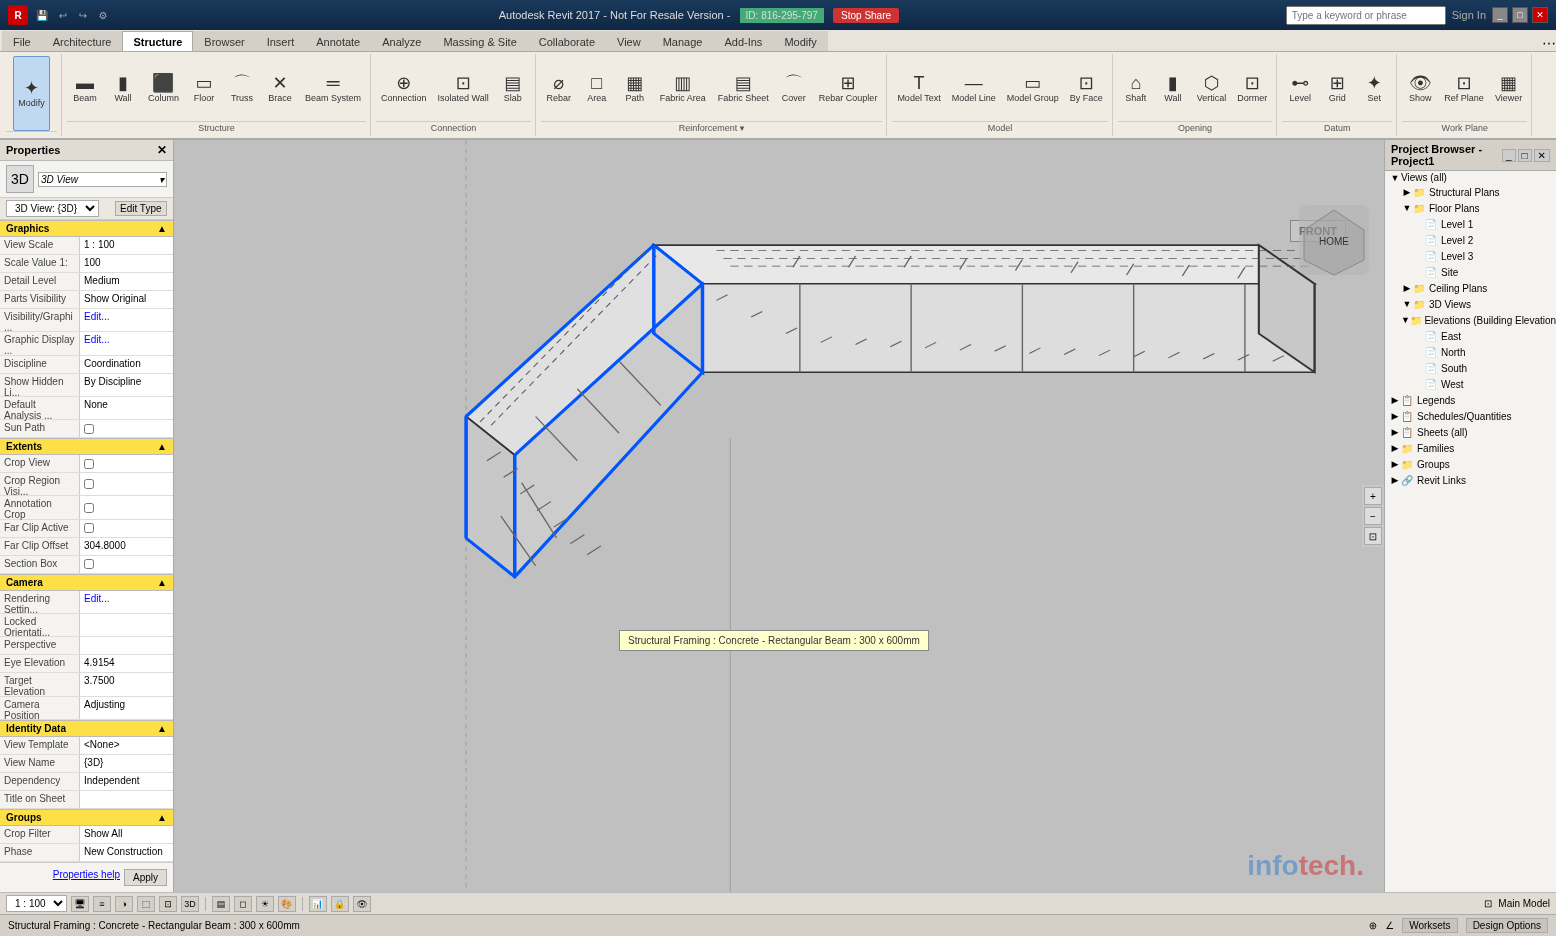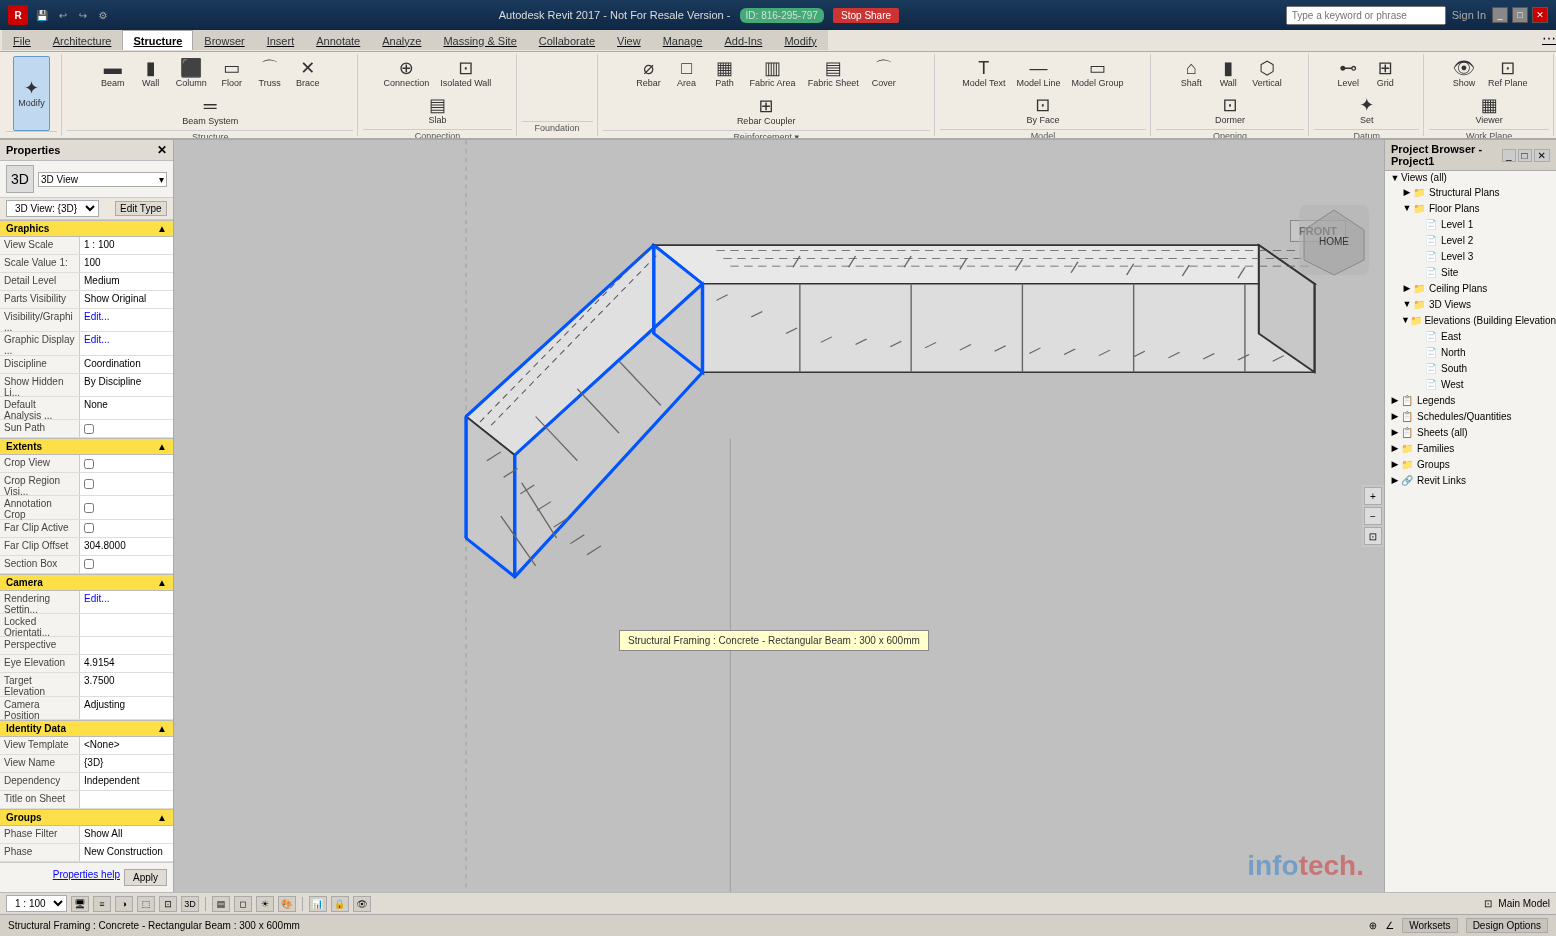--- a/index.html
+++ b/index.html
@@ -24,24 +24,23 @@
     .revit-logo { width: 20px; height: 20px; background: #c00; border-radius: 2px; display: flex; align-items: center; justify-content: center; color: #fff; font-weight: bold; font-size: 10px; }
     .quick-access { display: flex; gap: 2px; }
     .qa-btn { width: 18px; height: 18px; background: transparent; border: none; cursor: pointer; display: flex; align-items: center; justify-content: center; color: #aaa; font-size: 10px; }
     .stop-btn { background: #c33; color: #fff; padding: 2px 8px; font-size: 10px; border-radius: 2px; cursor: pointer; }
 
     
     #ribbon-tabs {
       height: 22px;
       background: #e8e4dc;
       display: flex;
-      align-items: flex-start;
+      align-items: flex-end;
       border-bottom: 1px solid #aaa;
       padding-left: 2px;
-      text-decoration: underline;
     }
     .ribbon-tab {
       padding: 3px 10px;
       font-size: 11px;
       cursor: pointer;
       border: 1px solid transparent;
       border-bottom: none;
       background: #d4d0c8;
       color: #333;
       height: 20px;
@@ -147,20 +146,21 @@
     .prop-type-dropdown {
       flex: 1;
       font-size: 10px;
       border: 1px solid #aaa;
       background: #fff;
       padding: 1px 2px;
       display: flex;
       align-items: center;
       justify-content: space-between;
       cursor: pointer;
+      font-style: italic;
     }
     .view-type-bar {
       display: flex;
       align-items: center;
       gap: 16px;
       padding: 2px 6px;
       border-bottom: 1px solid #ccc;
       background: #ece8e0;
     }
     .view-type-select {
@@ -382,21 +382,21 @@
     <div class="quick-access">
       <button class="qa-btn">💾</button>
       <button class="qa-btn">↩</button>
       <button class="qa-btn">↪</button>
       <button class="qa-btn">⚙</button>
     </div>
   </div>
   <div class="title-text">
     <span>Autodesk Revit 2017 - Not For Resale Version -</span>
     &nbsp;
-    <span style="background:#4a7;padding:2px 6px;border-radius:6px;font-size:10px;">ID: 816-295-797</span>
+    <span style="background:#4a7;padding:2px 6px;border-radius:0;font-size:10px;">ID: 816-295-797</span>
     &nbsp;
     <span class="stop-btn">Stop Share</span>
   </div>
   <div style="display:flex;align-items:center;gap:6px;">
     <input type="text" style="width: 160px; font-size: 10px; padding: 2px 4px;" placeholder="Type a keyword or phrase">
     <span style="color:#aaa;cursor:pointer;">Sign In</span>
     <div class="controls">
       <div class="ctrl-btn">_</div>
       <div class="ctrl-btn">□</div>
       <div class="ctrl-btn close">✕</div>
@@ -480,24 +480,20 @@
         <span>Isolated Wall</span>
       </div>
       <div class="ribbon-btn">
         <span class="ribbon-icon">▤</span>
         <span>Slab</span>
       </div>
     </div>
     <div class="ribbon-group-label">Connection</div>
   </div>
 
-  <div class="ribbon-group" style="min-width:80px;">
-    <div class="ribbon-tools"></div>
-    <div class="ribbon-group-label">Foundation</div>
-  </div>
 
   <div class="ribbon-group" style="min-width:200px;">
     <div class="ribbon-tools" style="display:flex;flex-direction:row;flex-wrap:wrap;gap:2px;">
       <div class="ribbon-btn">
         <span class="ribbon-icon">⌀</span>
         <span>Rebar</span>
       </div>
       <div class="ribbon-btn">
         <span class="ribbon-icon">□</span>
         <span>Area</span>
@@ -767,21 +763,21 @@
     <div class="prop-row">
       <div class="prop-label">Title on Sheet</div>
       <div class="prop-value editable"></div>
     </div>
 
     <div class="prop-section-header">
       <span>Groups</span>
       <span>▲</span>
     </div>
     <div class="prop-row">
-      <div class="prop-label">Phase Filter</div>
+      <div class="prop-label">Crop Filter</div>
       <div class="prop-value">Show All</div>
     </div>
     <div class="prop-row">
       <div class="prop-label">Phase</div>
       <div class="prop-value">New Construction</div>
     </div>
 
     <div class="prop-footer">
       <span class="prop-help">Properties help</span>
       <button class="apply-btn">Apply</button>

